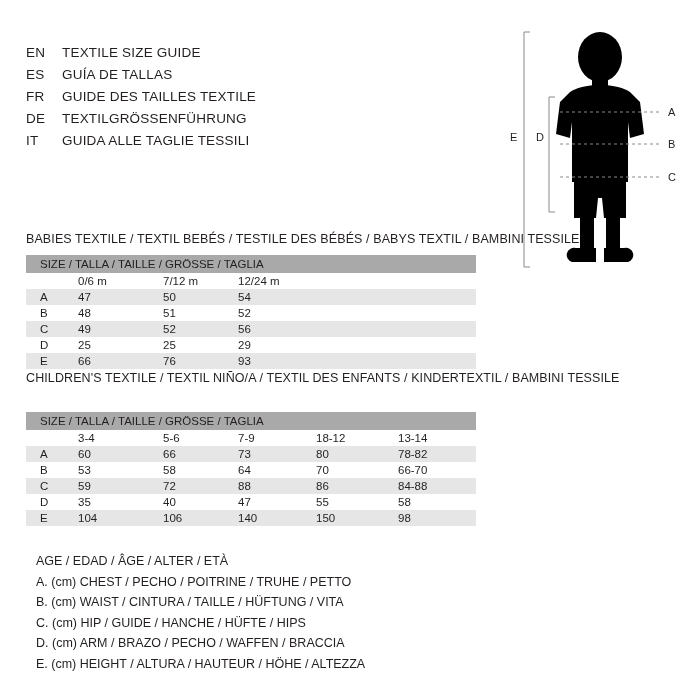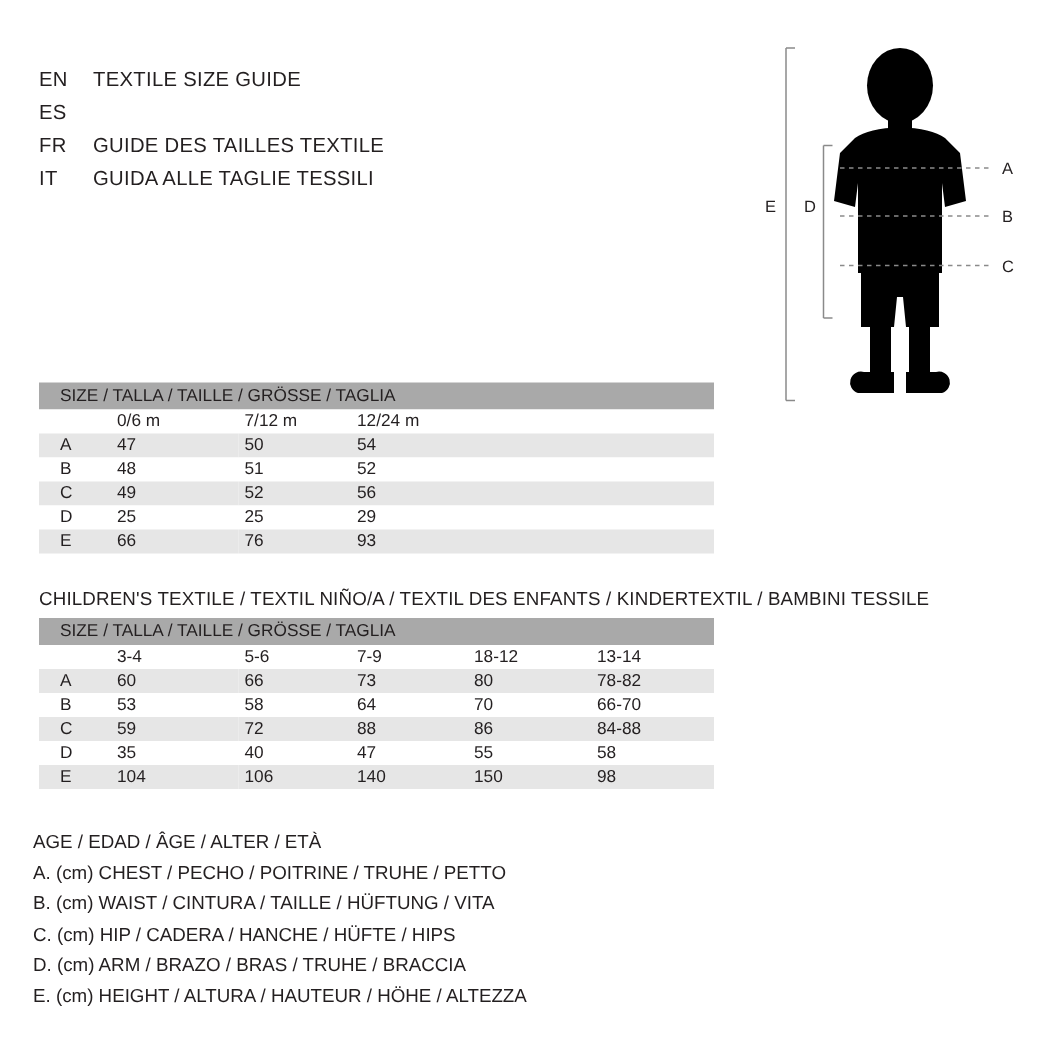--- a/index.html
+++ b/index.html
@@ -58,21 +58,21 @@
   }
 
   
   .section-title {
     position: absolute;
     font-size: 12.5px;
     letter-spacing: 0.1px;
     white-space: nowrap;
   }
   #babies-title { left: 26px; top: 232px; }
-  #children-title { left: 26px; top: 392px; }
+  #children-title { left: 26px; top: 371px; }
 
   
   table {
     position: absolute;
     border-collapse: collapse;
     font-size: 11.5px;
     table-layout: fixed;
   }
   table td, table th {
     padding: 0;
@@ -107,45 +107,50 @@
   }
   #children-table {
     left: 26px;
     top: 412px;
     width: 450px;
   }
 
   
   .legend {
     position: absolute;
-    left: 22px;
+    left: 36px;
     top: 551px;
     font-size: 12.5px;
     line-height: 20.5px;
   }
   .legend div {
     white-space: nowrap;
   }
 </style>
 </head>
 <body>
 
 <div class="page">
 
   <div class="lang-block">
     <div class="lang-row">
       <span class="lang-code">EN</span>
       <span class="lang-text">TEXTILE SIZE GUIDE</span>
     </div>
     <div class="lang-row">
       <span class="lang-code">ES</span>
+      <span class="lang-text">GUÍA DE TALLAS</span>
     </div>
     <div class="lang-row">
       <span class="lang-code">FR</span>
       <span class="lang-text">GUIDE DES TAILLES TEXTILE</span>
+    </div>
+    <div class="lang-row">
+      <span class="lang-code">DE</span>
+      <span class="lang-text">TEXTILGRÖSSENFÜHRUNG</span>
     </div>
     <div class="lang-row">
       <span class="lang-code">IT</span>
       <span class="lang-text">GUIDA ALLE TAGLIE TESSILI</span>
     </div>
   </div>
 
   <div class="figure">
     <svg class="fig-svg" width="190" height="260" viewBox="0 0 190 260" xmlns="http://www.w3.org/2000/svg">
 
@@ -189,20 +194,21 @@
       </g>
 
       <text x="168" y="94" font-family="Liberation Sans, sans-serif" font-size="11" fill="#231f20">A</text>
       <text x="168" y="126" font-family="Liberation Sans, sans-serif" font-size="11" fill="#231f20">B</text>
       <text x="168" y="159" font-family="Liberation Sans, sans-serif" font-size="11" fill="#231f20">C</text>
       <text x="36" y="119" font-family="Liberation Sans, sans-serif" font-size="11" fill="#231f20">D</text>
       <text x="10" y="119" font-family="Liberation Sans, sans-serif" font-size="11" fill="#231f20">E</text>
     </svg>
   </div>
 
+  <div class="section-title" id="babies-title">BABIES TEXTILE / TEXTIL BEBÉS / TESTILE DES BÉBÉS / BABYS TEXTIL / BAMBINI TESSILE</div>
 
   <table id="babies-table">
     <colgroup>
       <col style="width:48px">
       <col style="width:85px">
       <col style="width:75px">
       <col style="width:242px">
     </colgroup>
     <tbody>
       <tr class="hdr-row">
@@ -310,18 +316,18 @@
         <td class="cell-val">150</td>
         <td class="cell-val">98</td>
       </tr>
     </tbody>
   </table>
 
   <div class="legend">
     <div>AGE / EDAD / ÂGE / ALTER / ETÀ</div>
     <div>A. (cm) CHEST / PECHO / POITRINE / TRUHE / PETTO</div>
     <div>B. (cm) WAIST / CINTURA / TAILLE / HÜFTUNG / VITA</div>
-    <div>C. (cm) HIP / CADERA / HANCHE / HÜFTE / HIPS</div>
-    <div>D. (cm) ARM / BRAZO / BRAS / TRUHE / BRACCIA</div>
+    <div>C. (cm) HIP / GUIDE / HANCHE / HÜFTE / HIPS</div>
+    <div>D. (cm) ARM / BRAZO / PECHO / WAFFEN / BRACCIA</div>
     <div>E. (cm) HEIGHT / ALTURA / HAUTEUR / HÖHE / ALTEZZA</div>
   </div>
 
 </div>
 
 </body></html>

